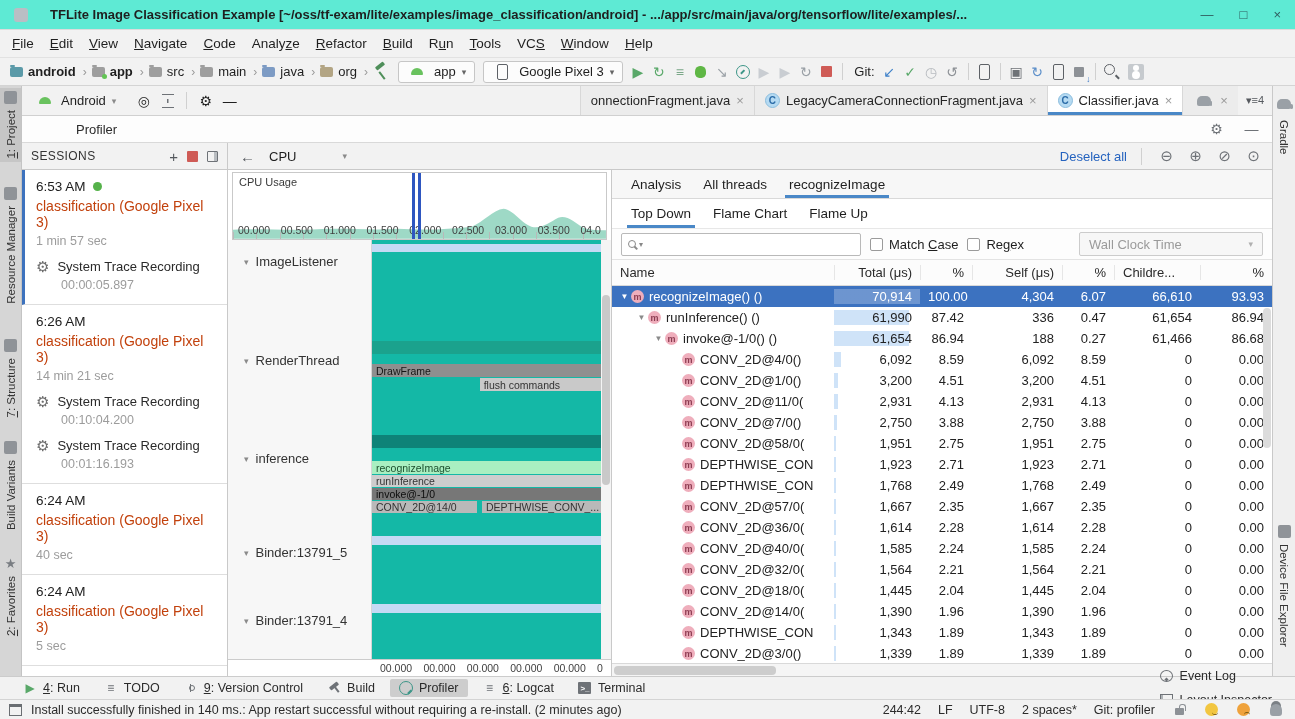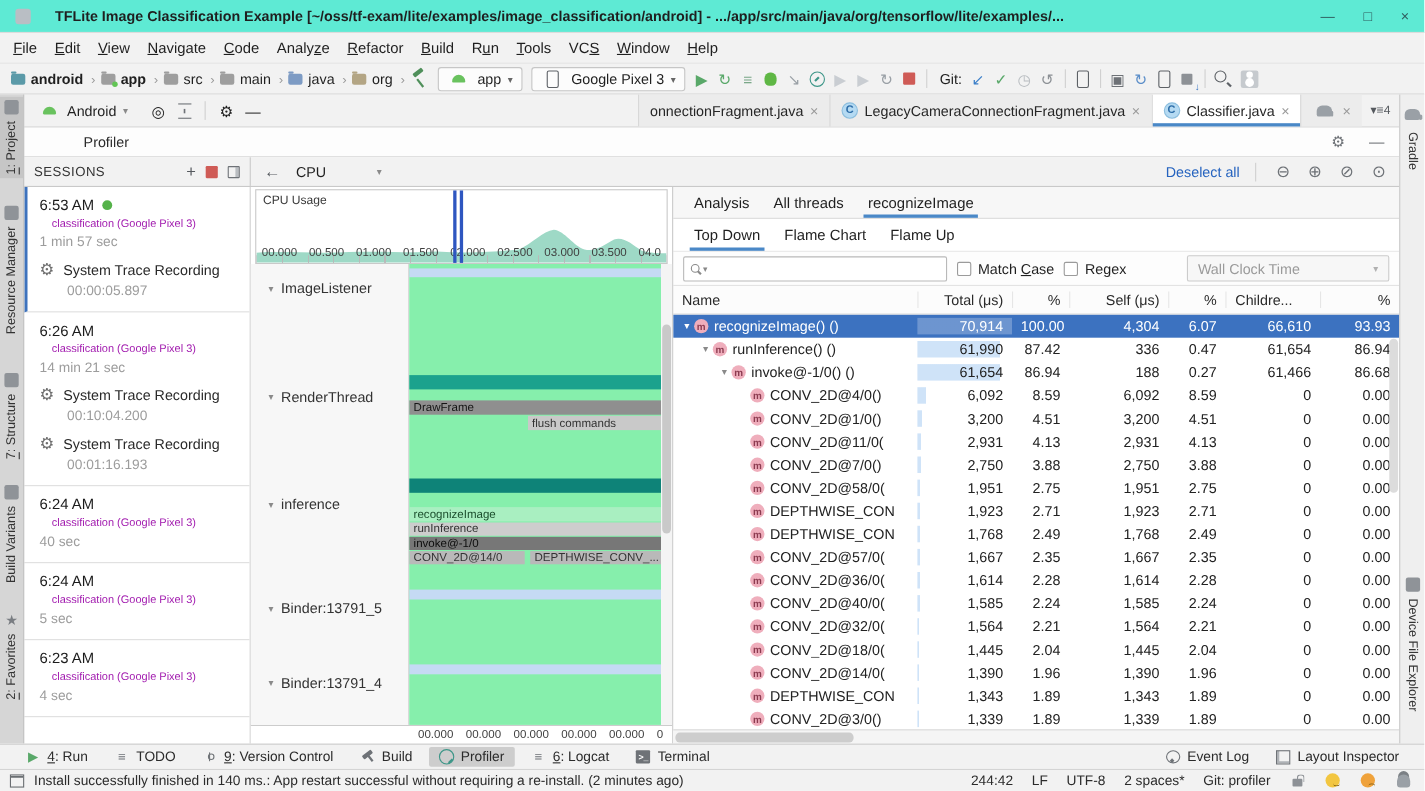--- a/index.html
+++ b/index.html
@@ -124,40 +124,40 @@
 
   
   .content { flex:1; display:flex; min-height:0; }
 
   
   .sessions { width:206px; background:#fff; border-right:1px solid #c9c9c9; overflow:hidden; flex:none; }
   .sgroup { border-bottom:1px solid #dedede; padding:9px 8px 12px 14px; }
   .sgroup.sel { border-left:3px solid #3d72bd; padding-left:11px; }
   .stime { font-size:13.5px; color:#1c1c1c; display:flex; align-items:center; gap:7px; }
   .sdot { width:9px; height:9px; border-radius:50%; background:#55b24a; }
-  .sapp { color:#a21caf; font-size:10px; margin-top:4px;margin-left:11px; }
+  .sapp { color:#c2410c; font-size:14px; margin-top:4px; }
   .sdur { color:#9c9c9c; font-size:12.5px; margin-top:4px; }
   .schild { margin-top:11px; display:flex; gap:8px; align-items:center; }
   .gear { color:#6d6d6d; font-size:15px; line-height:14px; }
   .schild-label { color:#2a2a2a; font-size:13px; }
   .schild-dur { color:#9c9c9c; font-size:12.5px; margin:4px 0 0 25px; }
 
   
   .timeline { width:384px; background:#fff; border-right:1px solid #c9c9c9; display:flex; flex-direction:column; flex:none; position:relative; }
   .cpu-box { margin:2px 4px 0 4px; height:68px; border:1px solid #c9c9c9; background:#fff; position:relative; overflow:hidden; flex:none; }
   .cpu-label { position:absolute; top:3px; left:6px; font-size:11px; color:#3a3a3a; z-index:3; }
   .cpu-area { position:absolute; left:0; right:0; bottom:0; top:0; }
   .cpu-minor { position:absolute; left:0; right:0; bottom:0; height:7px; background:repeating-linear-gradient(90deg,#b9b9b9 0 1px,transparent 1px 23.3px); z-index:2; }
   .cpu-ticks { position:absolute; left:0; right:0; bottom:3px; display:flex; justify-content:space-between; padding:0 5px; font-size:10.5px; color:#3f3f3f; z-index:3; }
   .cpu-sel { position:absolute; top:0; bottom:0; left:48%; width:9px; border-left:3px solid #2e56c0; border-right:3px solid #2e56c0; z-index:4; }
   .threads { flex:1; display:flex; min-height:0; position:relative; }
   .th-labels { width:144px; background:#f7f7f7; border-right:1px solid #d5d5d5; position:relative; flex:none; }
   .th-label { position:absolute; left:16px; font-size:13px; color:#333; white-space:nowrap; display:flex; gap:7px; align-items:center; }
   .th-label .tri { color:#8a8a8a; font-size:9px; }
-  .th-tracks { flex:1; background:#86efac; position:relative; overflow:hidden; }
+  .th-tracks { flex:1; background:#14b8a6; position:relative; overflow:hidden; }
   .tbar { position:absolute; font-size:10.5px; color:#333; padding:0 4px; white-space:nowrap; overflow:hidden; display:flex; align-items:center; }
   .th-scroll { width:10px; background:#f4f4f4; position:relative; flex:none; }
   .th-thumb { position:absolute; top:55px; height:190px; left:1px; right:1px; background:#c9c9c9; border-radius:4px; }
   .track-axis { height:17px; background:#fff; border-top:1px solid #ccc; display:flex; align-items:center; justify-content:space-between; padding:0 8px 0 152px; font-size:10.5px; color:#3f3f3f; flex:none; }
 
   
   .rightpanel { flex:1; display:flex; flex-direction:column; min-width:0; background:#fff; }
   .an-tabs { height:29px; background:#f7f7f7; border-bottom:1px solid #d9d9d9; display:flex; align-items:stretch; padding-left:8px; flex:none; }
   .an-tab { padding:0 11px; display:flex; align-items:center; position:relative; font-size:13.5px; }
   .an-tab.sel::after { content:""; position:absolute; left:7px; right:7px; bottom:0; height:3px; background:#4a88c7; }
@@ -188,21 +188,21 @@
   .tcell { padding:0 8px; overflow:hidden; white-space:nowrap; }
   .vthumb { position:absolute; right:1px; top:22px; width:8px; height:140px; background:#dcdcdc; border-radius:4px; }
   .hscroll { height:13px; border-top:1px solid #d9d9d9; background:#f5f5f5; position:relative; flex:none; }
   .hthumb { position:absolute; left:2px; top:2px; height:9px; width:162px; background:#cdcdcd; border-radius:4px; }
 
   
   .twbar { position:absolute; bottom:20px; left:0; right:0; height:23px; background:#f2f2f2; border-top:1px solid #ccc; display:flex; align-items:center; padding:0 14px; font-size:12.5px; color:#2b2b2b; }
   .twitem { display:flex; align-items:center; gap:6px; padding:2px 9px; border-radius:2px; white-space:nowrap; }
   .twitem.active { background:#cdcdcd; }
   .tw-ic { width:14px; height:14px; display:inline-flex; align-items:center; justify-content:center; font-size:12px; flex:none; }
-  .tw-right { margin-left:auto; display:flex; gap:6px; }
+  .tw-right { margin-left:auto; display:flex; gap:6px;flex-direction:column; }
 
   .statusbar { position:absolute; bottom:0; left:0; right:0; height:20px; background:#f2f2f2; border-top:1px solid #d4d4d4; display:flex; align-items:center; padding:0 8px; font-size:12.5px; color:#2b2b2b;margin-top:20px; }
   .sb-msg { display:flex; align-items:center; gap:8px; flex:1; overflow:hidden; white-space:nowrap; }
   .sb-cells { display:flex; align-items:center; gap:17px; margin-right:4px; }
   .sb-ic { width:15px; height:15px; display:inline-flex; align-items:center; justify-content:center; }
 </style>
 </head>
 <body>
 
 <div class="titlebar">

